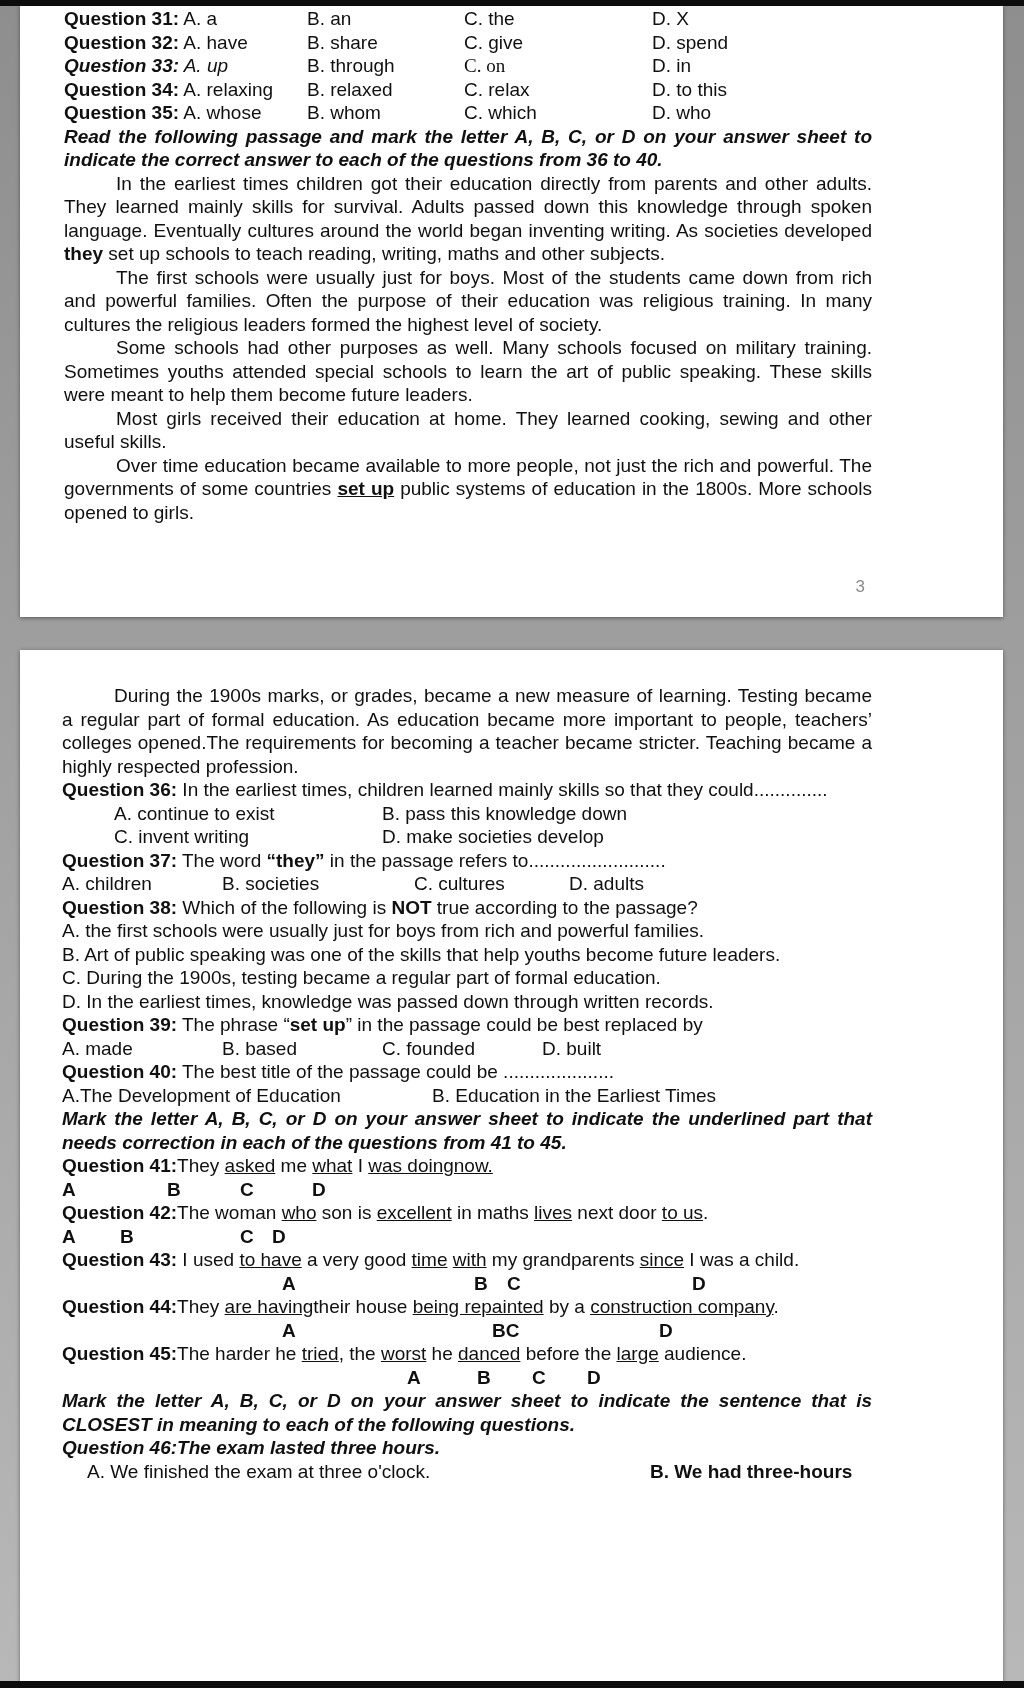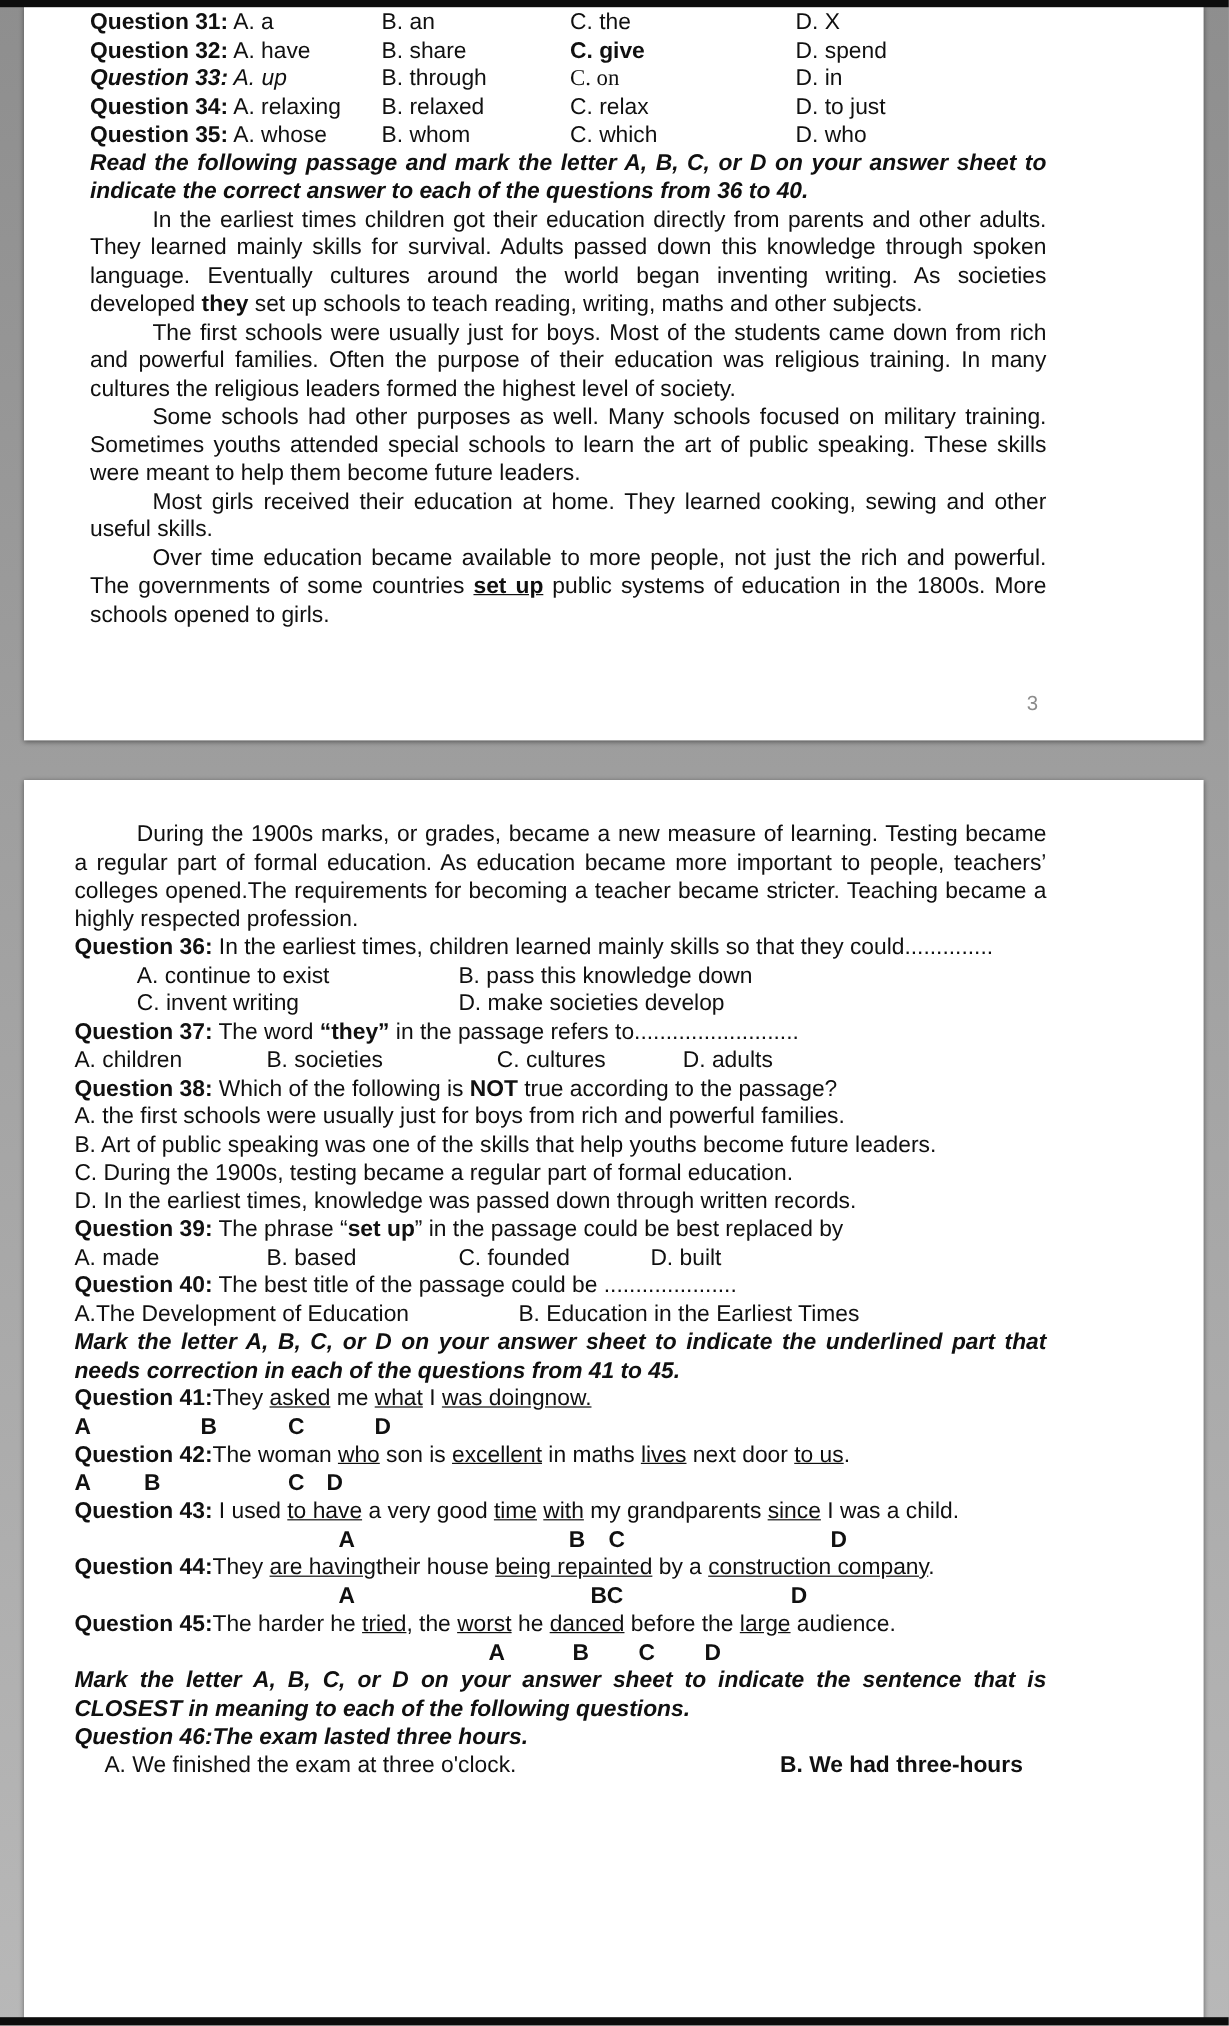--- a/index.html
+++ b/index.html
@@ -6,21 +6,21 @@
   html,body{width:1024px}
   body{height:1688px;background:#9f9f9f;font-family:"Liberation Sans",sans-serif}
   .screen{position:relative;width:1024px;height:1688px;overflow:hidden;background:linear-gradient(#8e8e8e,#b8b8b8)}
   .edge{position:absolute;left:0;width:1024px;background:#0d0d0d;z-index:9}
   .edge.top{top:0;height:6px}
   .edge.bottom{bottom:0;height:7px}
   .page{position:absolute;left:20px;width:983px;background:#ffffff;box-shadow:0 1px 4px rgba(0,0,0,.45)}
   #page1{top:5px;height:612px}
   #page2{top:650px;height:1032px}
   .content{color:#101010;font-size:19px;line-height:23.5px}
-  #page1 .content{padding:2px 131px 0 55px}
+  #page1 .content{padding:2px 131px 0 44px}
   #page2 .content{padding:34px 131px 0 42px}
   .para{text-align:left}
   .para.justify{text-align:justify}
   .para.indent{text-indent:52px}
   .line{position:relative;height:23.5px}
   .col{position:absolute;top:0;white-space:nowrap}
   .b{font-weight:700}
   .i{font-style:italic}
   .u{text-decoration:underline}
   .pagenum{position:absolute;right:138px;bottom:20px;font-size:17px;color:#8c8c8c}
@@ -35,34 +35,34 @@
     <div class="content" id="page1-content">
         <div class="line">
           <span class="col" style="left: 0px;"><span class="b">Question 31:</span><span class=""> A. a</span></span>
           <span class="col" style="left: 243px;"><span class="">B. an</span></span>
           <span class="col" style="left: 400px;"><span class="">C. the</span></span>
           <span class="col" style="left: 588px;"><span class="">D. X</span></span>
         </div>
         <div class="line">
           <span class="col" style="left: 0px;"><span class="b">Question 32:</span><span class=""> A. have</span></span>
           <span class="col" style="left: 243px;"><span class="">B. share</span></span>
-          <span class="col" style="left: 400px; font-weight: bold;"><span class="">C. give</span></span>
+          <span class="col" style="left: 400px;"><span class="">C. give</span></span>
           <span class="col" style="left: 588px;"><span class="">D. spend</span></span>
         </div>
         <div class="line">
           <span class="col" style="left: 0px; font-style: italic;"><span class="b">Question 33:</span><span class=""> A. up</span></span>
           <span class="col" style="left: 243px;"><span class="">B. through</span></span>
           <span class="col" style="left: 400px; font-family: Liberation Serif, serif;"><span class="">C. on</span></span>
           <span class="col" style="left: 588px;"><span class="">D. in</span></span>
         </div>
         <div class="line">
           <span class="col" style="left: 0px;"><span class="b">Question 34:</span><span class=""> A. relaxing</span></span>
           <span class="col" style="left: 243px;"><span class="">B. relaxed</span></span>
           <span class="col" style="left: 400px;"><span class="">C. relax</span></span>
-          <span class="col" style="left: 588px;"><span class="">D. to just</span></span>
+          <span class="col" style="left: 588px;"><span class="">D. to this</span></span>
         </div>
         <div class="line">
           <span class="col" style="left: 0px;"><span class="b">Question 35:</span><span class=""> A. whose</span></span>
           <span class="col" style="left: 243px;"><span class="">B. whom</span></span>
           <span class="col" style="left: 400px;"><span class="">C. which</span></span>
           <span class="col" style="left: 588px;"><span class="">D. who</span></span>
         </div>
         <div class="para justify"><span class="b i">Read the following passage and mark the letter A, B, C, or D on your answer sheet to indicate the correct answer to each of the questions from 36 to 40.</span></div>
         <div class="para justify indent"><span class="">In the earliest times children got their education directly from parents and other adults. They learned mainly skills for survival. Adults passed down this knowledge through spoken language. Eventually cultures around the world began inventing writing. As societies developed </span><span class="b">they</span><span class=""> set up schools to teach reading, writing, maths and other subjects.</span></div>
         <div class="para justify indent"><span class="">The first schools were usually just for boys. Most of the students came down from rich and powerful families. Often the purpose of their education was religious training. In many cultures the religious leaders formed the highest level of society.</span></div>

